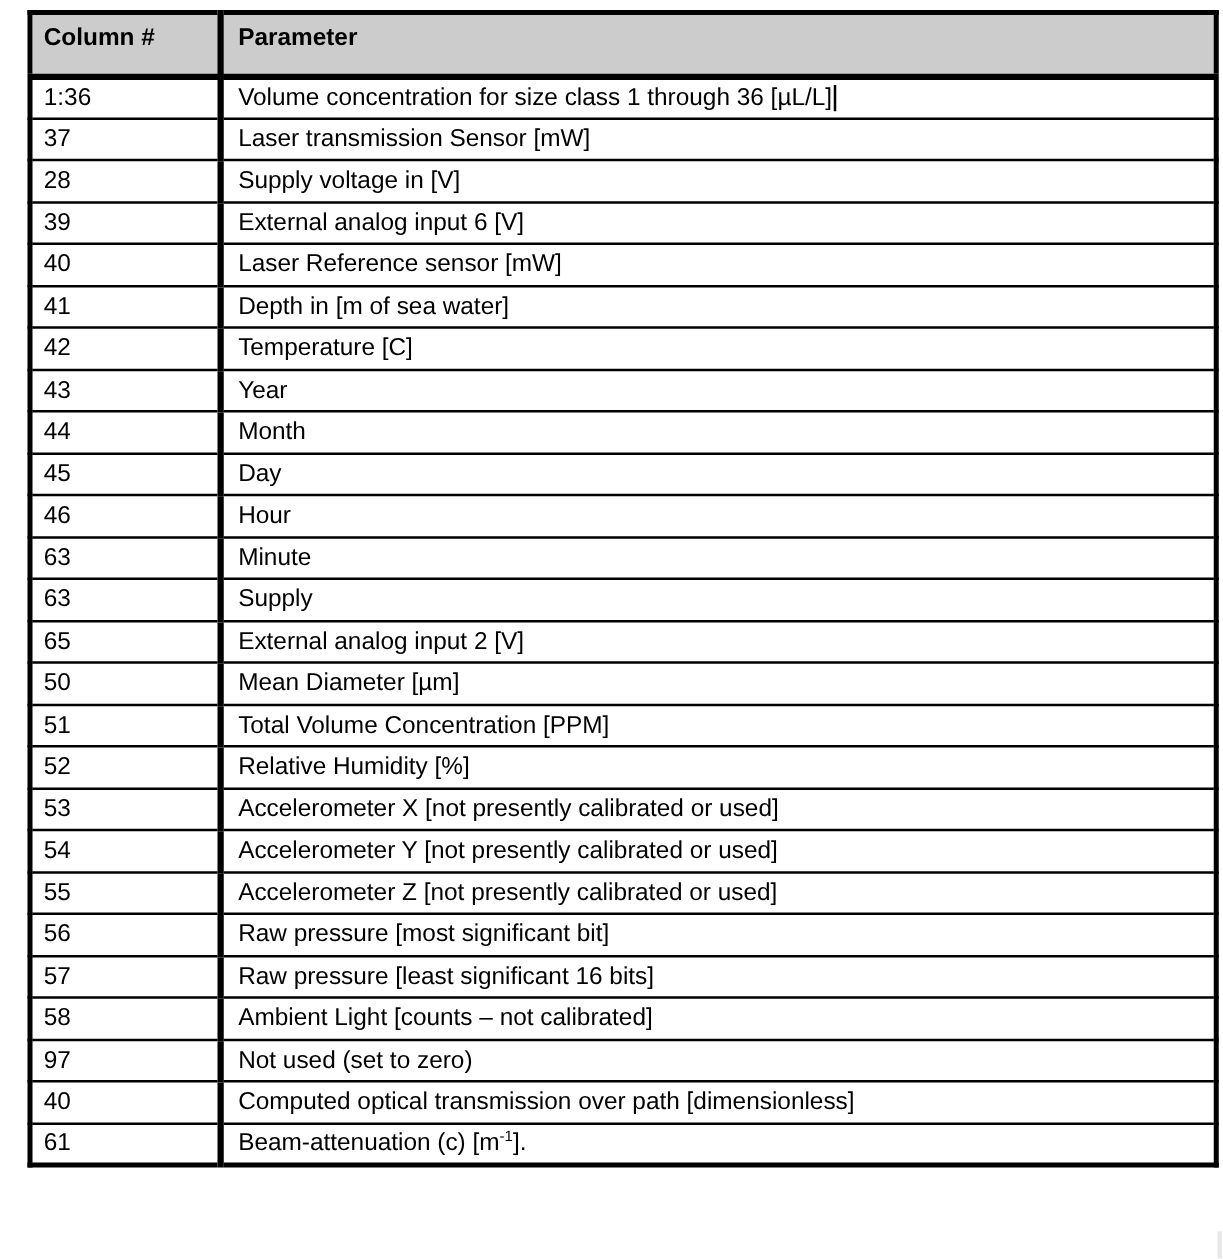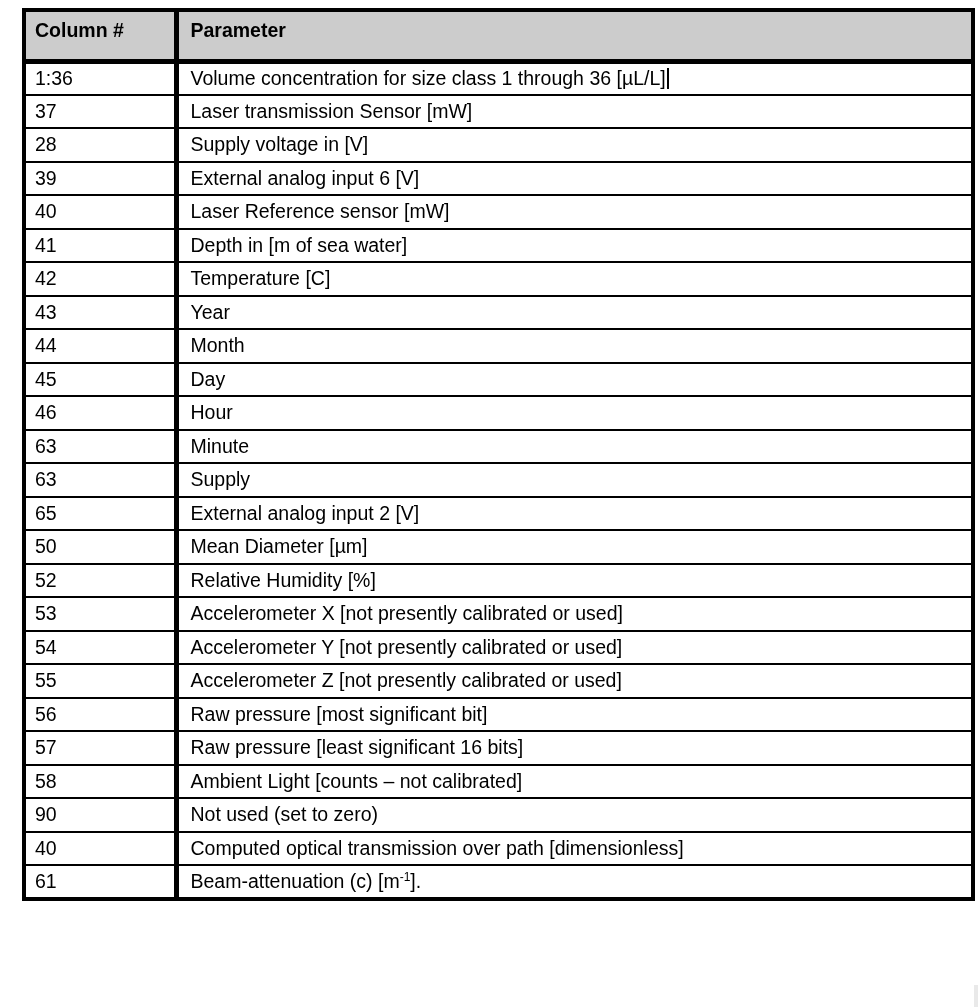--- a/index.html
+++ b/index.html
@@ -157,20 +157,24 @@
         <tr>
           <td class="col-num">65</td>
           <td><span>External analog input 2 [V]</span></td>
         </tr>
 
         <tr>
           <td class="col-num">50</td>
           <td><span>Mean Diameter [µm]</span></td>
         </tr>
 
+        <tr>
+          <td class="col-num">51</td>
+          <td><span>Total Volume Concentration [PPM]</span></td>
+        </tr>
 
         <tr>
           <td class="col-num">52</td>
           <td><span>Relative Humidity [%]</span></td>
         </tr>
 
         <tr>
           <td class="col-num">53</td>
           <td><span>Accelerometer X [not presently calibrated or used]</span></td>
         </tr>
@@ -194,21 +198,21 @@
           <td class="col-num">57</td>
           <td><span>Raw pressure [least significant 16 bits]</span></td>
         </tr>
 
         <tr>
           <td class="col-num">58</td>
           <td><span>Ambient Light [counts – not calibrated]</span></td>
         </tr>
 
         <tr>
-          <td class="col-num">90</td>
+          <td class="col-num">97</td>
           <td><span>Not used (set to zero)</span></td>
         </tr>
 
         <tr>
           <td class="col-num">40</td>
           <td><span>Computed optical transmission over path [dimensionless]</span></td>
         </tr>
 
         <tr>
           <td class="col-num">61</td>

